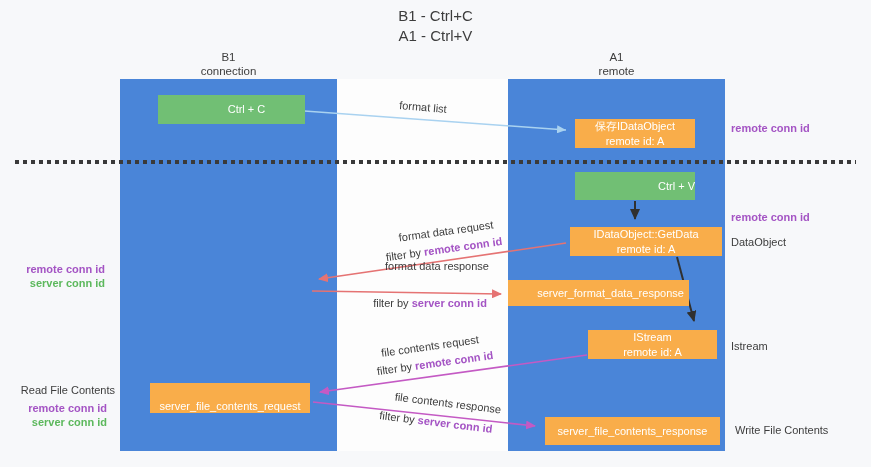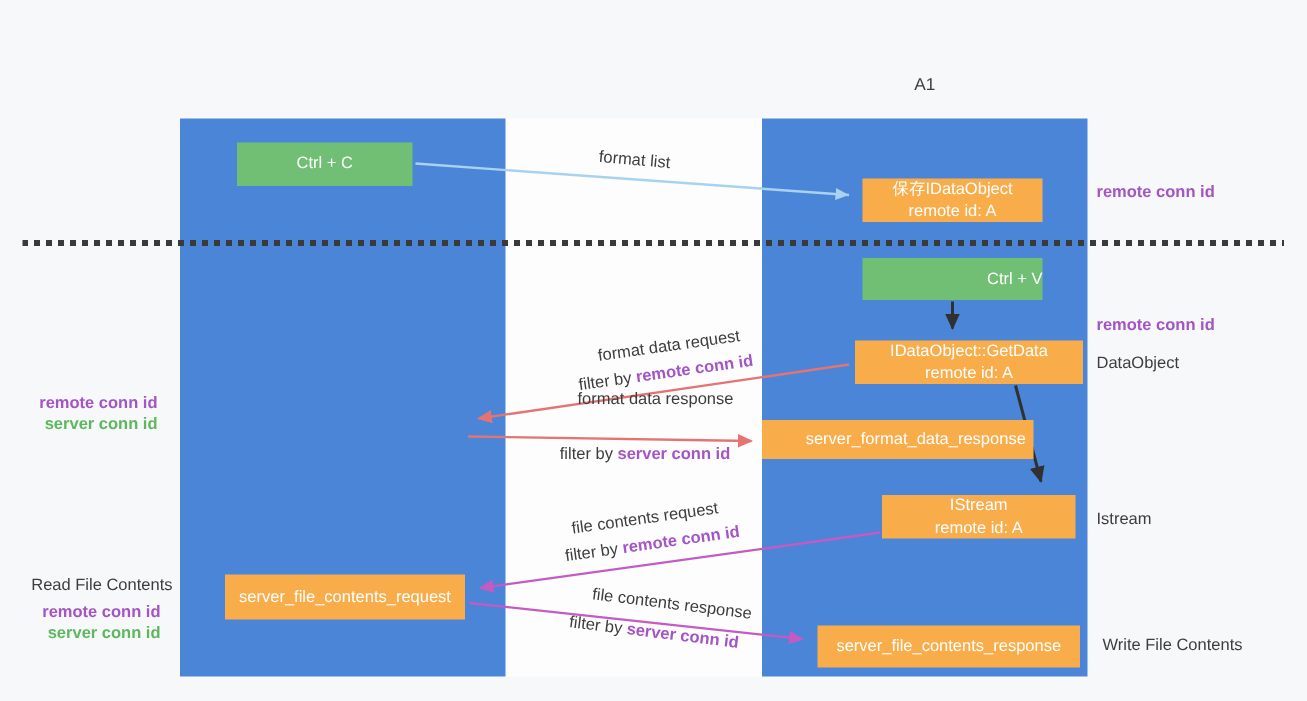--- a/index.html
+++ b/index.html
@@ -55,24 +55,31 @@
   .greentx{color:#5cb85c;font-weight:bold;}
   .right-side{left:731px;text-align:left;}
   .left-side{text-align:right;}
 </style>
 </head>
 <body>
 
 <div class="canvas">
 
   <div class="title">
+    <div>B1 - Ctrl+C</div>
+    <div>A1 - Ctrl+V</div>
   </div>
 
+  <div class="col-header" style="left:120px;top:51px;">
+    <div>B1</div>
+    <div>connection</div>
+  </div>
   <div class="col-header" style="left:508px;top:51px;">
     <div>A1</div>
+    <div>remote</div>
   </div>
 
   <div class="lane-gap"></div>
   <div class="col col-left"></div>
   <div class="col col-right"></div>
 
   <div class="dashed-line"></div>
 
   <svg class="arrows" width="871" height="467">
     <defs>
@@ -91,21 +98,21 @@
     </defs>
     <line x1="277" y1="109" x2="566" y2="130" stroke="#a9d2f0" stroke-width="1.6" marker-end="url(#m-blue)"></line>
     <line x1="635" y1="201" x2="635" y2="219" stroke="#303030" stroke-width="2" marker-end="url(#m-black)"></line>
     <line x1="677" y1="257" x2="694" y2="321" stroke="#303030" stroke-width="2" marker-end="url(#m-black)"></line>
     <line x1="566" y1="243" x2="319" y2="279" stroke="#e57373" stroke-width="1.6" marker-end="url(#m-salmon)"></line>
     <line x1="312" y1="291" x2="501" y2="294" stroke="#e57373" stroke-width="1.6" marker-end="url(#m-salmon)"></line>
     <line x1="587" y1="355" x2="320" y2="392" stroke="#c45ac4" stroke-width="1.6" marker-end="url(#m-magenta)"></line>
     <line x1="313" y1="402" x2="535" y2="426" stroke="#c45ac4" stroke-width="1.6" marker-end="url(#m-magenta)"></line>
   </svg>
 
-  <div class="box green" style="left:158px;top:95px;width:117px;height:29px;">
+  <div class="box green" style="left:158px;top:95px;width:117px;height:29px;padding-left:30px;">
     <div>Ctrl + C</div>
   </div>
 
   <div class="box orange" style="left:575px;top:119px;width:120px;height:29px;">
     <div>保存IDataObject</div>
     <div>remote id: A</div>
   </div>
 
   <div class="box green" style="left:575px;top:172px;width:120px;height:28px;align-items:flex-end;">
     <div>Ctrl + V</div>
@@ -119,21 +126,21 @@
 
   <div class="box orange" style="left:508px;top:280px;width:157px;height:26px;padding-left:24px;">
     <div>server_format_data_response</div>
   </div>
 
   <div class="box orange" style="left:588px;top:330px;width:129px;height:29px;">
     <div>IStream</div>
     <div>remote id: A</div>
   </div>
 
-  <div class="box orange" style="left:150px;top:383px;width:160px;height:30px;">
+  <div class="box orange" style="left:150px;top:383px;width:160px;height:30px;justify-content:flex-end;">
     <div>server_file_contents_request</div>
   </div>
 
   <div class="box orange" style="left:545px;top:417px;width:175px;height:28px;">
     <div>server_file_contents_response</div>
   </div>
 
   <div class="lbl ctr" style="left:423px;top:107px;transform:translate(-50%,-50%) rotate(5deg);">format list</div>
 
   <div class="lbl ctr" style="left:446px;top:231px;transform:translate(-50%,-50%) rotate(-8deg);">format data request</div>

